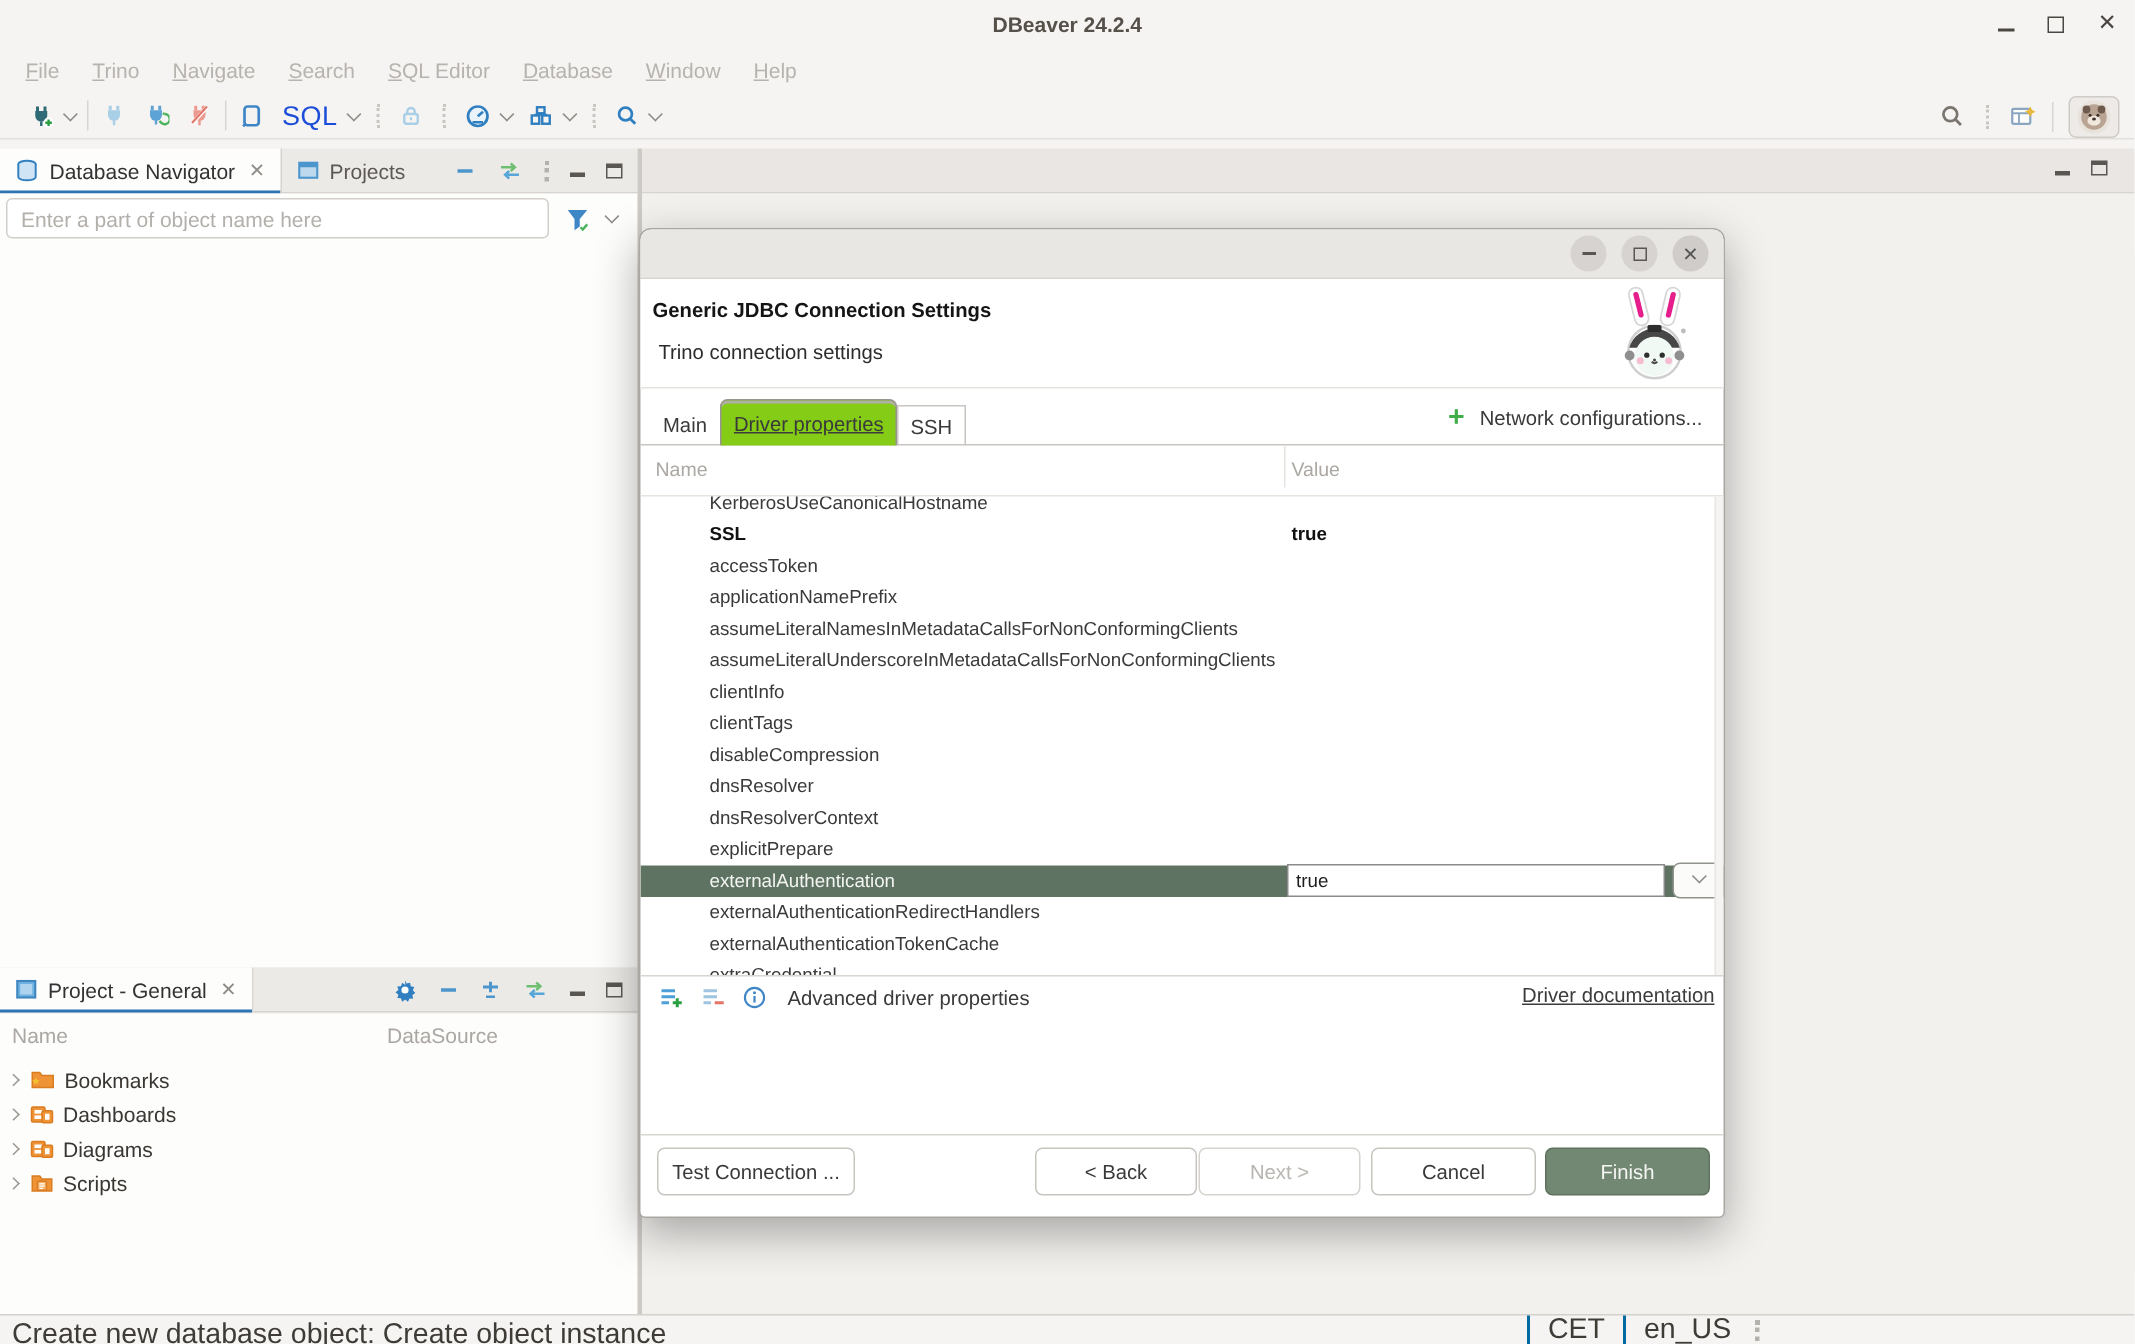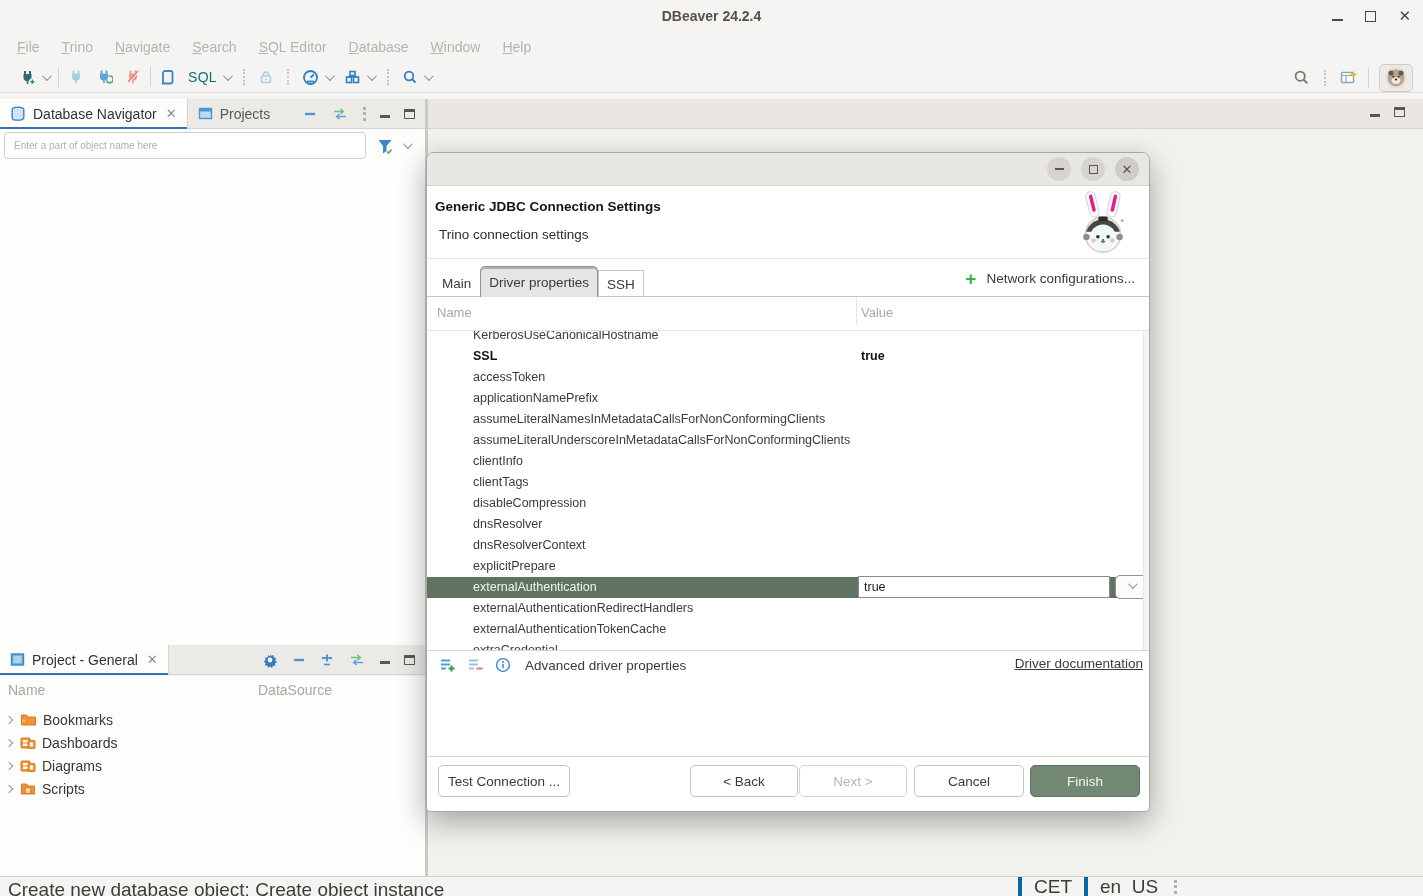--- a/index.html
+++ b/index.html
@@ -18,38 +18,38 @@
 
   .menubar { left:0; top:32px; width:1423px; height:30px; display:flex; align-items:center; padding-left:6px; background:#f6f4f2; }
   .menu-item { padding:4px 11px; color:#b7b3ae; font-size:14px; }
   .menu-item::first-letter { text-decoration:underline; }
 
   .toolbar { left:0; top:62px; width:1423px; height:31px; display:flex; align-items:center; padding-left:8px; background:#f6f4f2; border-bottom:1px solid #e3e0dc; }
   .tb-group { display:flex; align-items:center; gap:6px; padding:0 8px; }
   .tb-sep { width:1px; height:20px; background:#d8d5d1; }
   .tb-dotsep { width:2px; height:16px; border-left:2px dotted #c9c6c2; margin:0 4px; }
   .tb-btn { display:flex; align-items:center; gap:3px; padding:3px; border-radius:3px; }
-  .sql-label { color:#0f766e; font-size:14px; letter-spacing:.3px; }
+  .sql-label { color:#1d4ed8; font-size:18px; letter-spacing:.3px; }
   .chev { width:7px; height:7px; border-right:1.6px solid #8f8b87; border-bottom:1.6px solid #8f8b87; transform:rotate(45deg) translateY(-2px); margin-left:3px; }
   .tb-right { position:absolute; right:10px; top:62px; height:31px; display:flex; align-items:center; gap:10px; }
   .avatar-btn { width:34px; height:28px; border:1px solid #cfccc8; border-radius:5px; background:#edeae7; display:flex; align-items:center; justify-content:center; }
 
   
   .tabstrip { background:#eceae7; border-bottom:1px solid #d7d4d0; display:flex; align-items:center; }
   .lt-strip { left:0; top:99px; width:425px; height:30px; }
   .tab { height:30px; display:flex; align-items:center; gap:7px; padding:0 10px; color:#5c5854; font-size:14px; }
   .tab.active { background:#fdfdfc; border-right:1px solid #d7d4d0; box-shadow:inset 0 -2px 0 #2e74b5; color:#333; }
   .tab .x { color:#8f8b87; font-size:13px; margin-left:2px; }
   .panel-icons { margin-left:auto; display:flex; align-items:center; gap:14px; padding-right:10px; }
   .dotgrip { width:3px; height:14px; border-left:3px dotted #b5b1ad; }
   .pm-min { width:10px; height:3px; background:#5a5652; margin-top:6px; }
   .pm-max { width:11px; height:10px; border:1.5px solid #5a5652; border-top-width:3px; }
 
   .filter-row { left:0; top:129px; width:425px; height:33px; background:#fdfdfc; display:flex; align-items:center; padding:0 4px; }
-  .filter-input { width:362px; height:27px; border:1px solid #d2cfcb; border-radius:4px; padding:0 9px; font-size:10px; color:#444; font-family:"Liberation Sans",sans-serif; background:#fff; }
+  .filter-input { width:362px; height:27px; border:1px solid #d2cfcb; border-radius:4px; padding:0 9px; font-size:14px; color:#444; font-family:"Liberation Sans",sans-serif; background:#fff; }
   .filter-input::placeholder { color:#b3afab; }
   .filter-btn { display:flex; align-items:center; gap:6px; margin-left:10px; }
 
   .nav-tree { left:0; top:162px; width:425px; height:483px; background:#fdfdfc; }
 
   .pj-strip { left:0; top:645px; width:425px; height:30px; }
   .pj-headers { left:0; top:676px; width:425px; height:28px; background:#fdfdfc; color:#aba7a3; font-size:14px; }
   .pj-headers span { position:absolute; top:6px; }
   .proj-tree { left:0; top:704px; width:425px; height:172px; background:#fdfdfc; }
   .tree-row { position:absolute; left:0; width:425px; height:23px; display:flex; align-items:center; gap:6px; padding-left:6px; font-size:14px; color:#3a3733; }
@@ -57,40 +57,40 @@
 
   .v-div { left:425px; top:99px; width:3px; height:777px; background:#cdcac6; }
   .editor-strip { left:428px; top:99px; width:995px; height:30px; background:#e9e6e3; border-bottom:1px solid #d7d4d0; }
   .editor-strip .panel-icons { position:absolute; right:8px; top:8px; }
   .editor-body { left:428px; top:129px; width:995px; height:747px; background:#f3f1ee; }
 
   
   .statusbar { left:0; top:876px; width:1423px; height:20px; background:#f6f4f2; border-top:1px solid #d4d1cd; font-size:19px; color:#3f3c38; }
   .status-msg { position:absolute; left:8px; top:2px; }
   .status-right { position:absolute; left:1018px; top:0; height:19px; display:flex; align-items:center; }
-  .status-cell { padding:0 12px; height:19px; display:flex; align-items:center; border-left:4px solid #0369a1; }
+  .status-cell { padding:0 12px; height:19px; display:flex; align-items:center; border-left:2px solid #0369a1; }
 
   
   .dialog { left:426px; top:152px; width:724px; height:660px; background:#fff; border:1px solid #aaa7a2; border-radius:8px 8px 4px 4px; box-shadow:0 10px 30px rgba(0,0,0,.32); z-index:10; }
   .dlg-titlebar { position:absolute; left:0; top:0; width:100%; height:33px; background:#e9e7e4; border-bottom:1px solid #d7d4d0; border-radius:7px 7px 0 0; }
   .dlg-title { position:absolute; left:0; right:0; top:8px; text-align:center; color:#8e8a85; font-weight:700; font-size:13.5px; }
   .dlg-btns { position:absolute; right:10px; top:4px; display:flex; gap:10px; }
   .circ { width:24px; height:24px; border-radius:50%; background:#d6d3d0; display:flex; align-items:center; justify-content:center; color:#555; }
   .circ .glyph-min { margin-top:0; width:9px; height:2px; background:#5a5652; }
   .circ .glyph-max { width:9px; height:9px; border:1.5px solid #5a5652; }
   .circ.closec { background:#cfccc9; font-size:13px; }
 
   .dlg-header { position:absolute; left:0; top:33px; width:100%; height:73px; background:#fff; border-bottom:1px solid #e6e3df; }
   .dlg-heading { position:absolute; left:8px; top:13px; font-weight:700; color:#141414; font-size:13.5px; }
   .dlg-subheading { position:absolute; left:12px; top:41px; color:#2c2c2c; font-size:13.5px;text-align:center; }
   .mascot { position:absolute; right:18px; top:4px; }
 
   .dlg-tabs { position:absolute; left:6px; top:113px; height:31px; display:flex; align-items:flex-end; }
   .dtab { height:27px; padding:0 8px; display:flex; align-items:center; border:1px solid transparent; color:#3a3a3a; font-size:13.5px; }
-  .dtab.active { height:31px; background:#e5e5e5; border:1px solid #98948e; border-bottom:none; border-radius:5px 5px 0 0; box-shadow:inset 0 2px 0 #b2aea8; position:relative; z-index:2; }
+  .dtab.active { height:31px; background:#84cc16; border:1px solid #98948e; border-bottom:none; border-radius:5px 5px 0 0; box-shadow:inset 0 2px 0 #b2aea8; position:relative; z-index:2;text-decoration:underline; }
   .dtab.side { border:1px solid #c9c6c1; border-bottom:none; }
   .dlg-tabline { position:absolute; left:0; top:143px; width:100%; height:1px; background:#c9c6c1; }
   .netcfg { position:absolute; right:14px; top:118px; display:flex; align-items:center; gap:10px; color:#3a3a3a; font-size:13.5px; }
   .plus-green { color:#3fae49; font-size:19px; font-weight:700; line-height:14px; }
 
   .tbl-header { position:absolute; left:0; top:144px; width:100%; height:34px; }
   .tbl-header .hname { position:absolute; left:10px; top:8px; color:#aba7a2; font-size:13px; }
   .tbl-header .hvalue { position:absolute; left:434px; top:8px; color:#aba7a2; font-size:13px; }
   .tbl-header .hdiv { position:absolute; left:429px; top:0; width:1px; height:28px; background:#e7e4e0; }
   .tbl-header .hline { position:absolute; left:0; bottom:0; width:100%; height:1px; background:#e7e4e0; }

